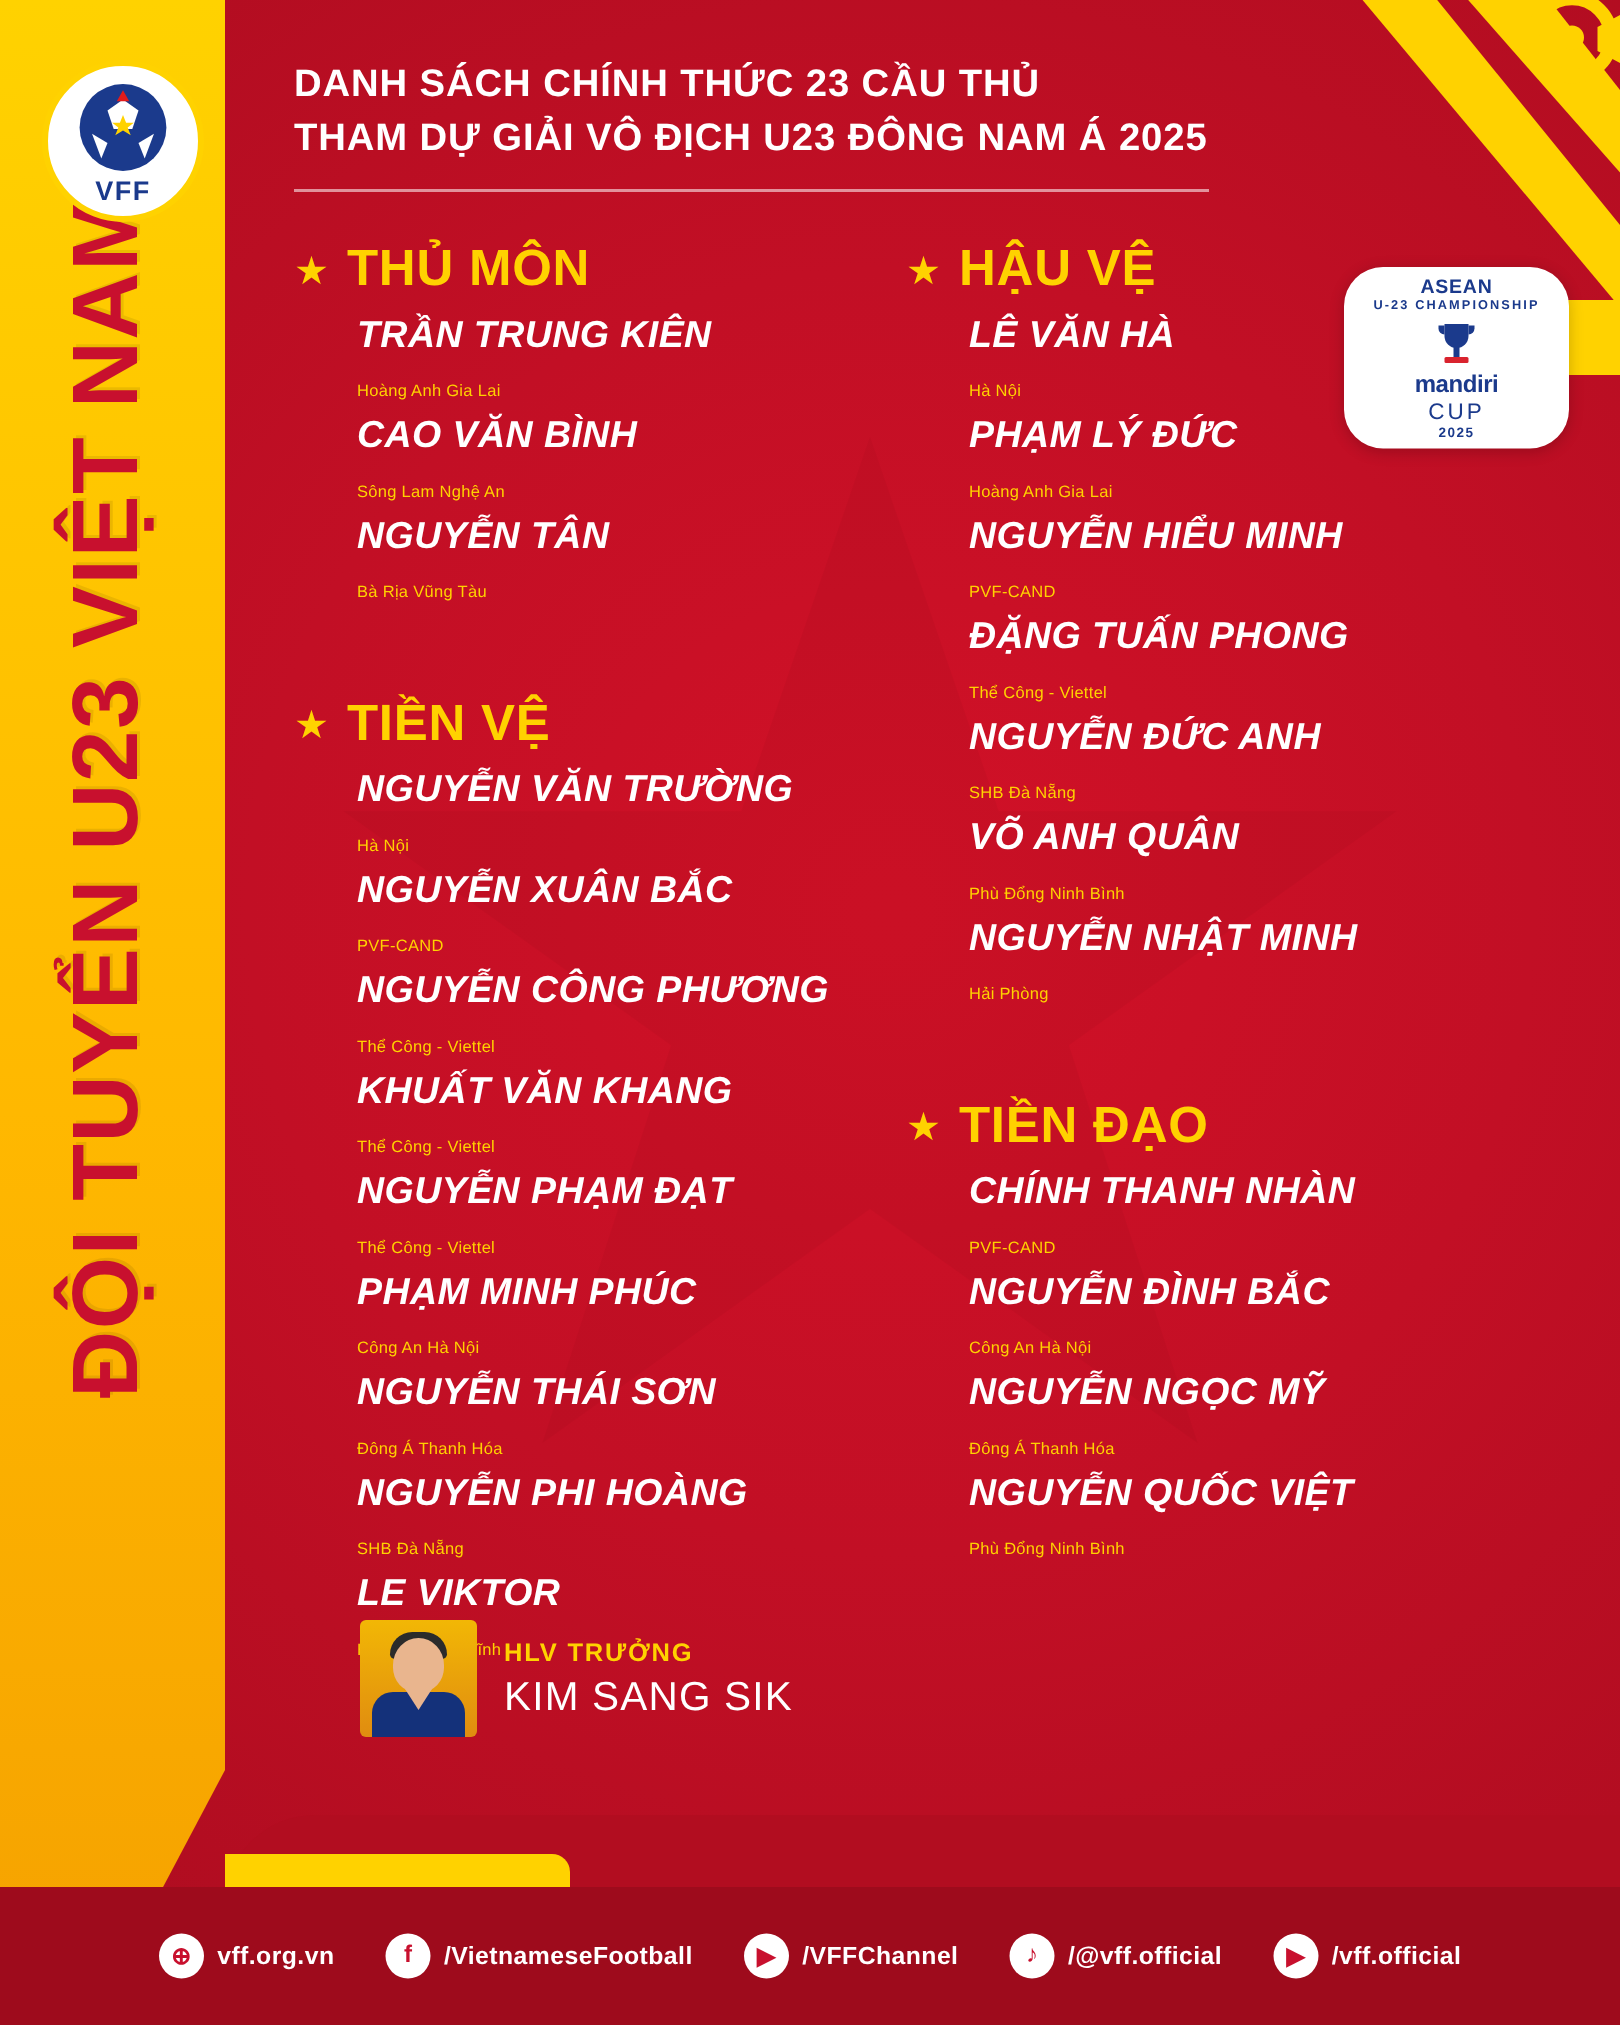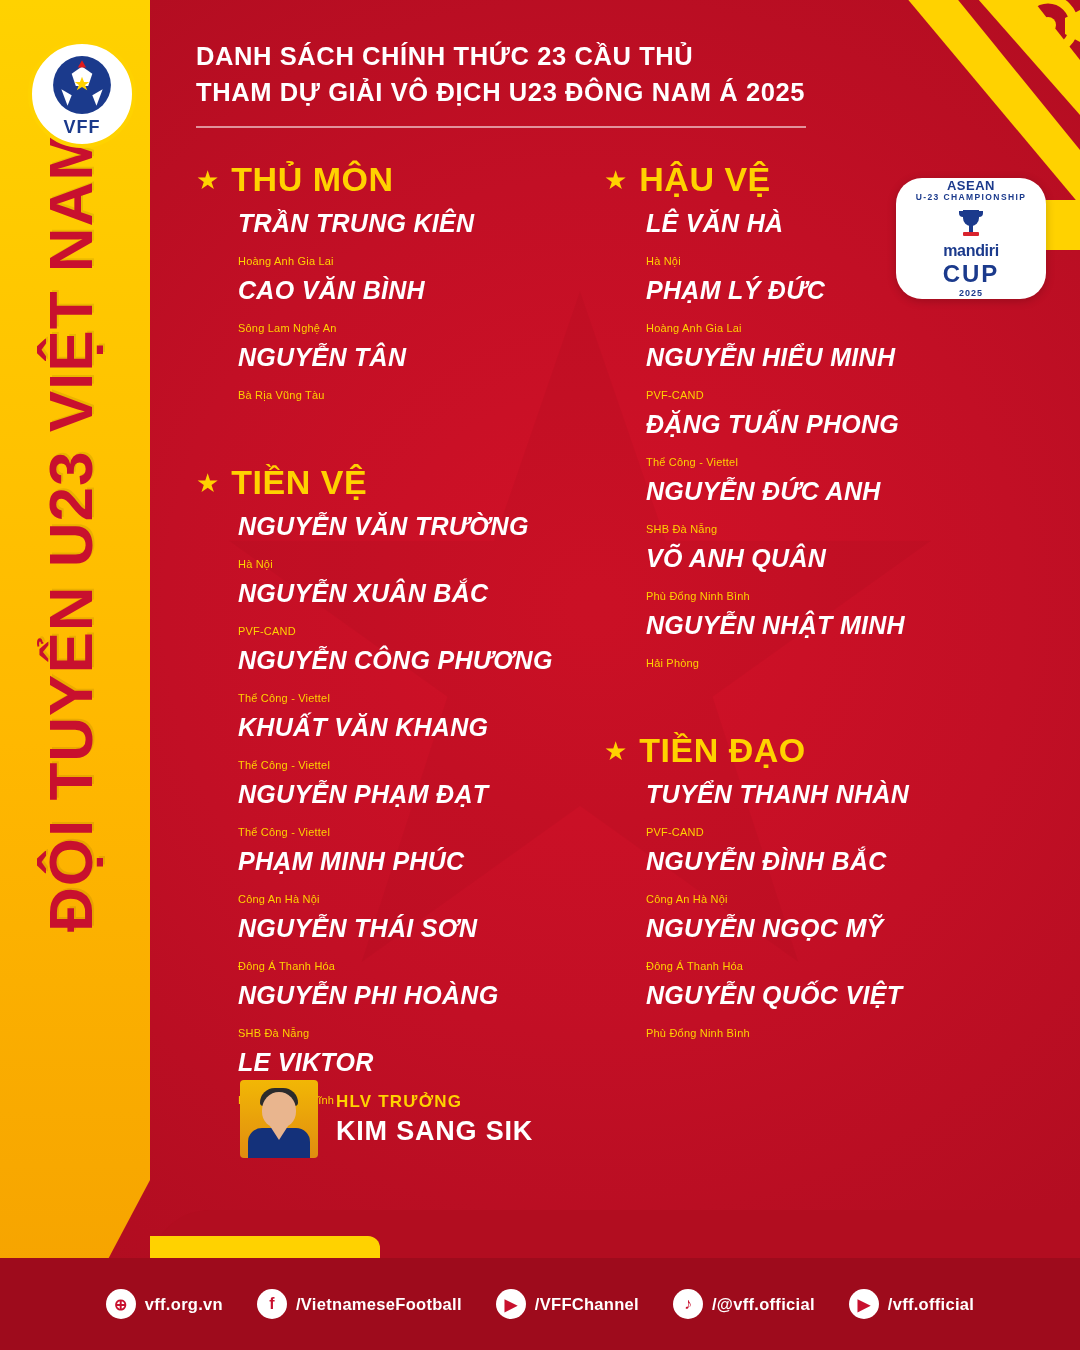--- a/index.html
+++ b/index.html
@@ -93,21 +93,21 @@
     position: absolute; right: 34px; top: 178px;
     width: 150px; height: 121px; border-radius: 26px;
     background: #ffffff;
     display: flex; flex-direction: column; align-items: center; justify-content: center;
     box-shadow: 0 2px 10px rgba(0,0,0,0.2);
   }
   .cup-badge .asean { font-size: 13px; font-weight: 800; color: #1b3a8c; letter-spacing: 0.5px; line-height: 1.05; text-align:center;}
   .cup-badge .u23 { font-size: 8.5px; font-weight: 700; color: #1b3a8c; letter-spacing: 1.4px; }
   .cup-badge .trophy { margin: 4px 0 2px; }
   .cup-badge .mandiri { font-size: 16px; font-weight: 800; color: #1b3a8c; letter-spacing: -0.3px; }
-  .cup-badge .cupword { font-size: 24px; font-weight: 700; color: #1b3a8c; letter-spacing: 2px; }
+  .cup-badge .cupword { font-size: 15px; font-weight: 400; color: #1b3a8c; letter-spacing: 2px; }
   .cup-badge .year { font-size: 9px; font-weight: 700; color: #1b3a8c; letter-spacing: 1px; }
 
   
   .col { position: absolute; }
   .col-left { left: 196px; top: 160px; width: 400px; }
   .col-right { left: 604px; top: 160px; width: 400px; }
 
   .group { margin-bottom: 10px; }
   .group-head { display: flex; align-items: center; gap: 12px; margin-bottom: 10px; }
   .star { color: #ffd200; font-size: 26px; line-height: 1; }
@@ -127,21 +127,21 @@
   .coach-photo {
     width: 78px; height: 78px; border-radius: 4px;
     background: linear-gradient(180deg, #f2b705 0%, #e08c10 100%);
     position: relative; overflow: hidden;
   }
   .coach-photo .head { position: absolute; left: 22px; top: 12px; width: 34px; height: 36px; border-radius: 50% 50% 45% 45%; background: #e9b58e; }
   .coach-photo .hair { position: absolute; left: 20px; top: 8px; width: 38px; height: 18px; border-radius: 19px 19px 4px 4px; background: #2b2b2b; }
   .coach-photo .body { position: absolute; left: 8px; top: 48px; width: 62px; height: 34px; border-radius: 14px 14px 0 0; background: #14317a; }
   .coach-photo .collar { position: absolute; left: 30px; top: 46px; width: 18px; height: 14px; background: #e9b58e; transform: rotate(0deg); clip-path: polygon(50% 100%, 0 0, 100% 0); }
   .coach-role { color: #ffd200; font-size: 17px; font-weight: 600; letter-spacing: 1.2px; }
-  .coach-name { color: #ffffff; font-size: 27px; font-weight: 700; letter-spacing: 0.8px; margin-top: 4px; }
+  .coach-name { color: #ffffff; font-size: 27px; font-weight: 400; letter-spacing: 0.8px; margin-top: 4px; }
 
   
   .footer {
     position: absolute; left: 0; bottom: 0; width: 1080px; height: 92px;
     display: flex; align-items: center; justify-content: center; gap: 34px;
   }
   .fitem { display: flex; align-items: center; gap: 9px; }
   .fcircle {
     width: 30px; height: 30px; border-radius: 50%;
     background: #ffffff; color: #c8102e;
@@ -322,21 +322,21 @@
     </div>
 
     <div class="gap-lg"></div>
 
     <div class="group">
       <div class="group-head">
         <span class="star">★</span>
         <span class="group-title">TIỀN ĐẠO</span>
       </div>
       <div class="player">
-        <div class="pname">TUYỂN THANH NHÀN</div>
+        <div class="pname">CHÍNH THANH NHÀN</div>
         <div class="pclub">PVF-CAND</div>
       </div>
       <div class="player">
         <div class="pname">NGUYỄN ĐÌNH BẮC</div>
         <div class="pclub">Công An Hà Nội</div>
       </div>
       <div class="player">
         <div class="pname">NGUYỄN NGỌC MỸ</div>
         <div class="pclub">Đông Á Thanh Hóa</div>
       </div>

